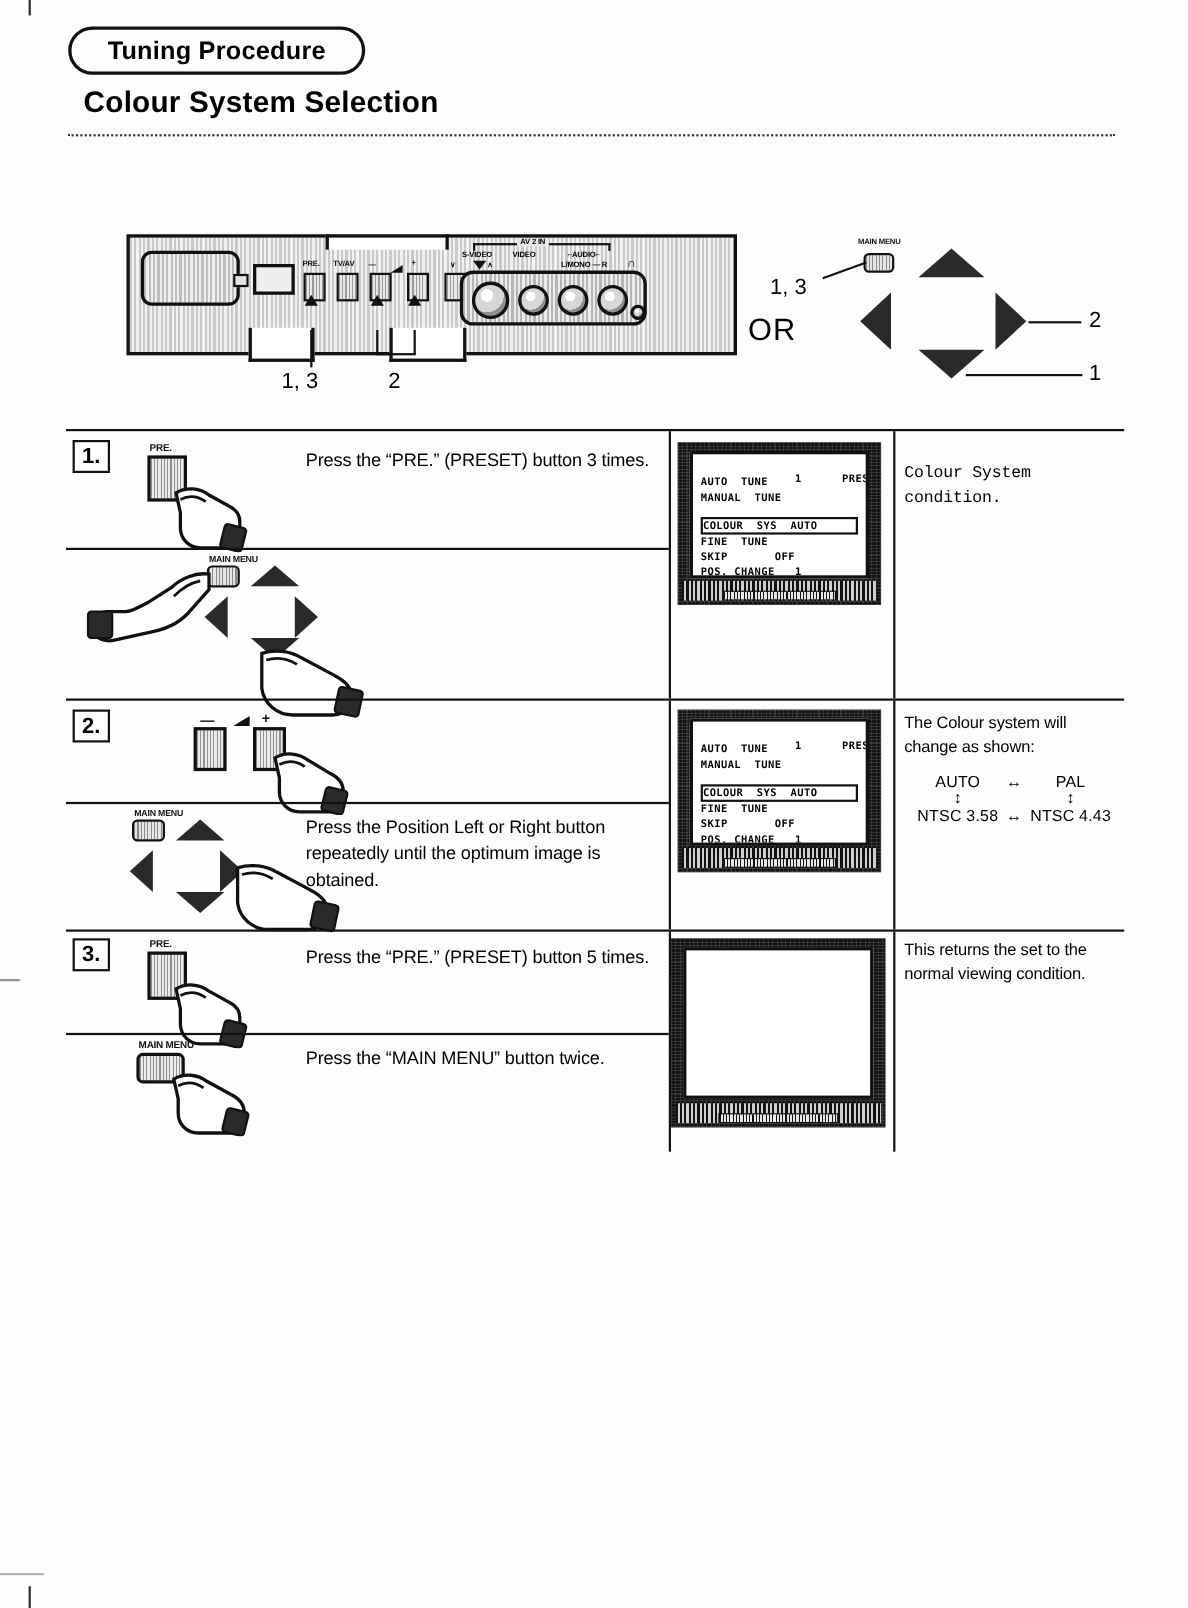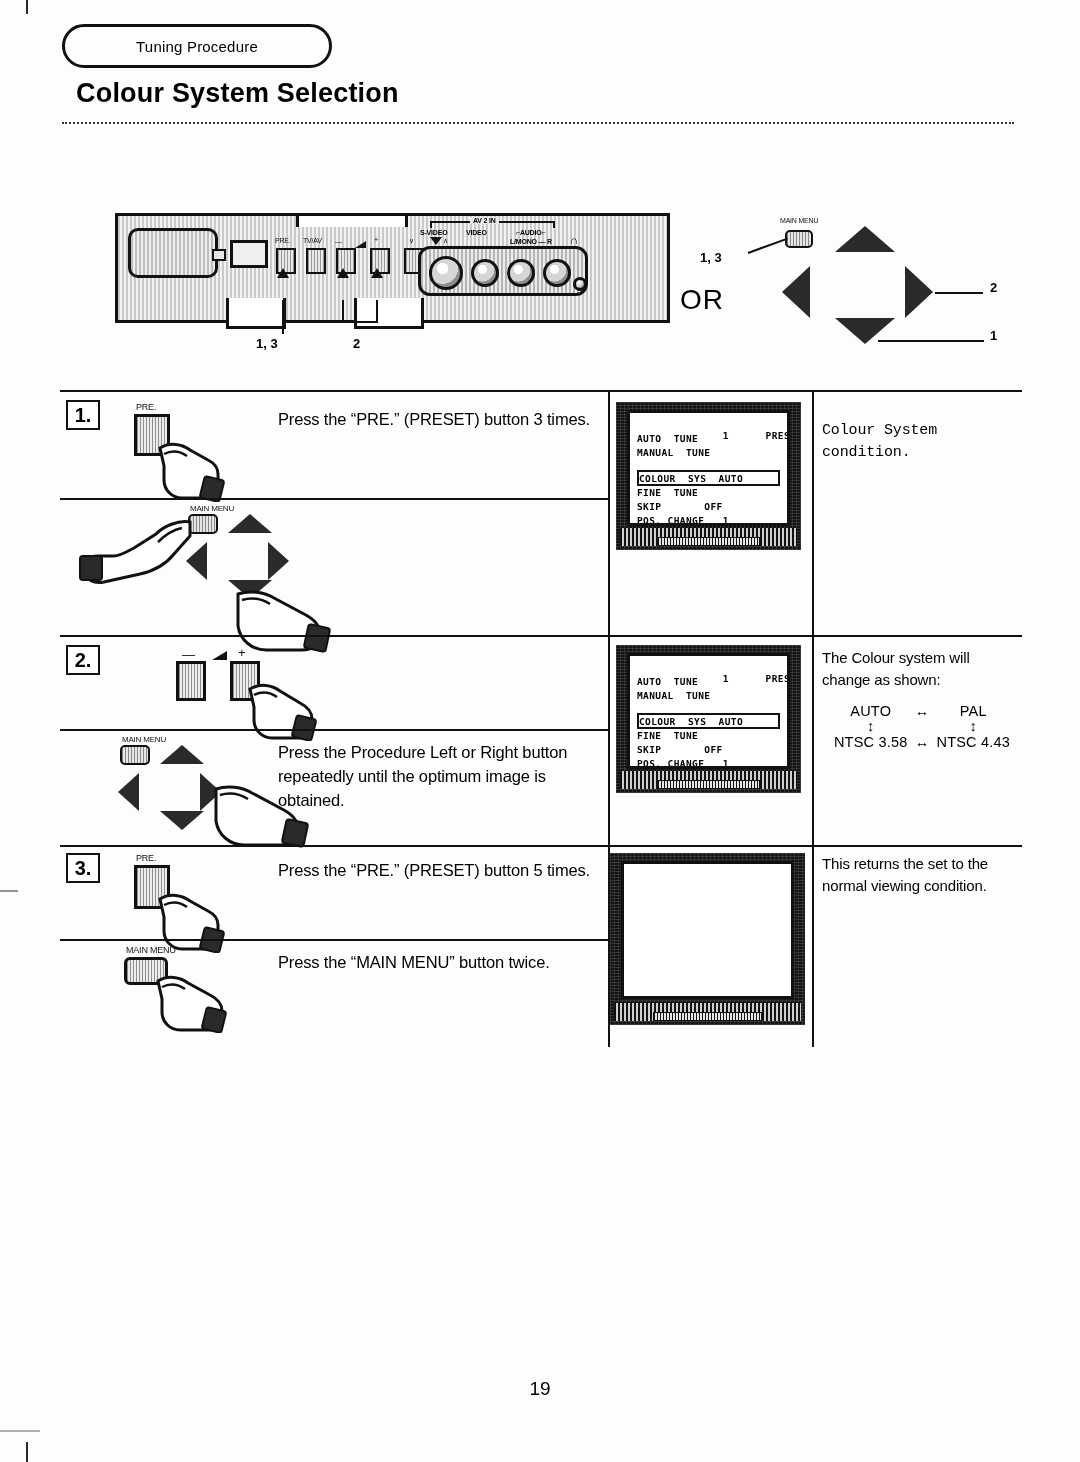--- a/index.html
+++ b/index.html
@@ -13,21 +13,21 @@
   .page{position:absolute;inset:0;background:#fdfdfd;}
   .scan-tick{position:absolute;background:#2a2a2a;}
 
   
   .hdr-pill{
     position:absolute;left:62px;top:24px;width:270px;height:44px;
     border:3px solid #111;border-radius:24px;
     display:flex;align-items:center;justify-content:center;
     box-sizing:border-box;
   }
-  .hdr-pill span{font-size:15px;font-weight:normal;letter-spacing:.2px;}
+  .hdr-pill span{font-size:23px;font-weight:bold;letter-spacing:.2px;}
   .hdr-title{
     position:absolute;left:76px;top:78px;font-size:27px;font-weight:bold;letter-spacing:.2px;
   }
   .rule{position:absolute;background:#111;}
   .rule.dotted{background:transparent;border-top:2px dotted #333;}
 
   .intro{
     position:absolute;left:66px;top:138px;width:900px;
     font-size:22px;font-weight:bold;line-height:1.38;letter-spacing:-.1px;
   }
@@ -48,41 +48,41 @@
     border:3px solid #111;border-radius:10px;box-sizing:border-box;
     background:repeating-linear-gradient(90deg,#bdbdbd 0 2px,#efefef 2px 4px);
   }
   .panel-lcd2{position:absolute;left:112px;top:24px;width:38px;height:28px;border:3px solid #111;box-sizing:border-box;background:#efefef;}
   .panel-lcd3{position:absolute;left:94px;top:33px;width:14px;height:12px;border:2px solid #111;box-sizing:border-box;background:#e4e4e4;}
 
   .btn{
     position:absolute;width:20px;height:26px;border:2px solid #111;box-sizing:border-box;
     background:repeating-linear-gradient(90deg,#9a9a9a 0 1px,#e8e8e8 1px 3px);
   }
-  .btn-lbl{position:absolute;font-size:7px;font-weight:normal;color:#111;white-space:nowrap;letter-spacing:-.2px;}
+  .btn-lbl{position:absolute;font-size:7px;font-weight:bold;color:#111;white-space:nowrap;letter-spacing:-.2px;}
 
   .jackbox{
     position:absolute;left:300px;top:30px;width:170px;height:50px;
     border:3px solid #111;border-radius:12px;box-sizing:border-box;
     background:repeating-linear-gradient(90deg,#b5b5b5 0 2px,#ececec 2px 4px);
   }
   .jack{
     position:absolute;border:3px solid #111;border-radius:50%;
     background:radial-gradient(circle at 38% 34%,#fff 0 22%,#d6d6d6 23% 60%,#8f8f8f 61% 100%);
     box-sizing:border-box;
   }
   .jack-lbl{position:absolute;font-size:7px;font-weight:bold;letter-spacing:-.2px;white-space:nowrap;}
   .av-bracket{position:absolute;border:2px solid #111;border-bottom:none;height:7px;box-sizing:border-box;}
 
   .lead{position:absolute;background:#111;width:2px;}
   .lead-h{position:absolute;background:#111;height:2px;}
   .arrowhead-up{
     position:absolute;width:0;height:0;border-left:6px solid transparent;border-right:6px solid transparent;border-bottom:10px solid #111;
   }
-  .callout{position:absolute;font-size:13px;font-weight:bold;}
+  .callout{position:absolute;font-size:20px;font-weight:normal;}
   .key-mm{
     position:absolute;width:28px;height:18px;border:2px solid #111;border-radius:5px;box-sizing:border-box;
     background:repeating-linear-gradient(90deg,#888 0 1px,#e6e6e6 1px 3px);
   }
   .or-text{position:absolute;font-size:28px;font-weight:normal;letter-spacing:1px;}
 
   
   .table{position:absolute;left:60px;top:390px;width:962px;}
   .trow{position:relative;border-top:2px solid #111;}
   .trow.first{border-top:2px solid #111;}
@@ -331,21 +331,21 @@
       <div style="position:absolute;left:100px;top:108px;width:0;height:0;border-left:22px solid transparent;border-right:22px solid transparent;border-bottom:19px solid #2a2a2a;"></div>
       <div style="position:absolute;left:58px;top:136px;width:0;height:0;border-top:19px solid transparent;border-bottom:19px solid transparent;border-right:21px solid #2a2a2a;"></div>
       <div style="position:absolute;left:140px;top:136px;width:0;height:0;border-top:19px solid transparent;border-bottom:19px solid transparent;border-left:21px solid #2a2a2a;"></div>
       <div style="position:absolute;left:100px;top:174px;width:0;height:0;border-left:22px solid transparent;border-right:22px solid transparent;border-top:19px solid #2a2a2a;"></div>
       <svg style="position:absolute;left:150px;top:140px;" width="110" height="72" viewBox="0 0 110 72">
         <path d="M6 12 C18 8,32 10,42 16 L72 32 C82 37,88 44,88 52 C88 62,80 68,70 68 L34 68 C20 68,8 58,6 44 Z" fill="#fff" stroke="#111" stroke-width="3"></path>
         <path d="M10 18 C20 15,30 17,38 22" fill="none" stroke="#111" stroke-width="2.5"></path>
         <rect x="74" y="44" width="22" height="24" rx="3" fill="#2a2a2a" stroke="#111" stroke-width="2" transform="rotate(12 85 56)"></rect>
       </svg>
 
-      <div class="instr" style="left:218px;top:104px;width:330px;">Press the Procedure Left or Right button repeatedly until the optimum image is obtained.</div>
+      <div class="instr" style="left:218px;top:104px;width:330px;">Press the Position Left or Right button repeatedly until the optimum image is obtained.</div>
 
       <div class="colsep" style="left:548px;top:0;height:208px;"></div>
 
       <div class="tv" style="left:556px;top:8px;">
         <div class="tv-grain"></div>
         <div class="tv-screen">
           <div class="osd">
             <div class="osd-line">
               <span>1</span><span>      </span><span>PRESET</span>
             </div>
@@ -422,15 +422,14 @@
         <div class="tv-base"></div>
         <div class="tv-base2"></div>
       </div>
 
       <div class="colsep" style="left:752px;top:0;height:200px;"></div>
       <div class="note" style="left:762px;top:6px;width:200px;">This returns the set to the normal viewing condition.</div>
     </div>
 
   </div>
 
-  <div class="pagenum">19</div>
 
 </div>
 
 </body></html>

